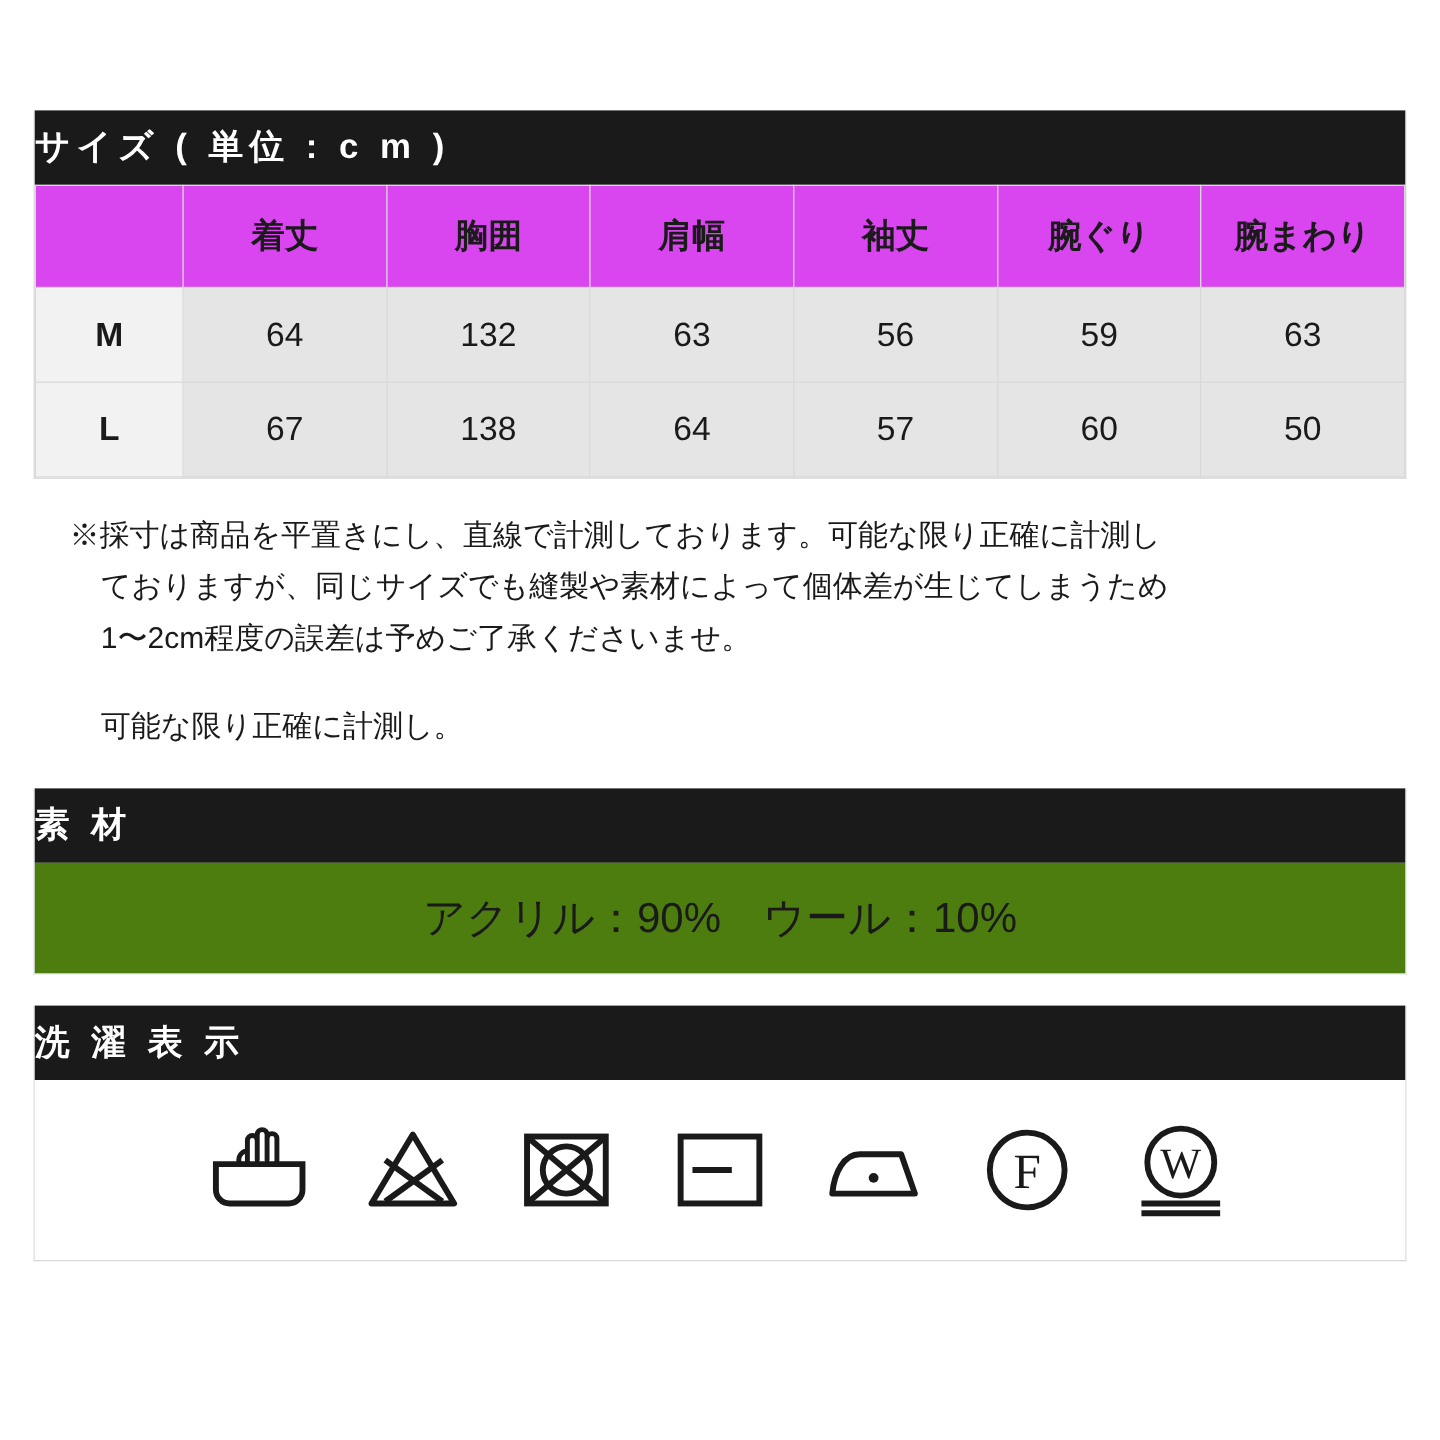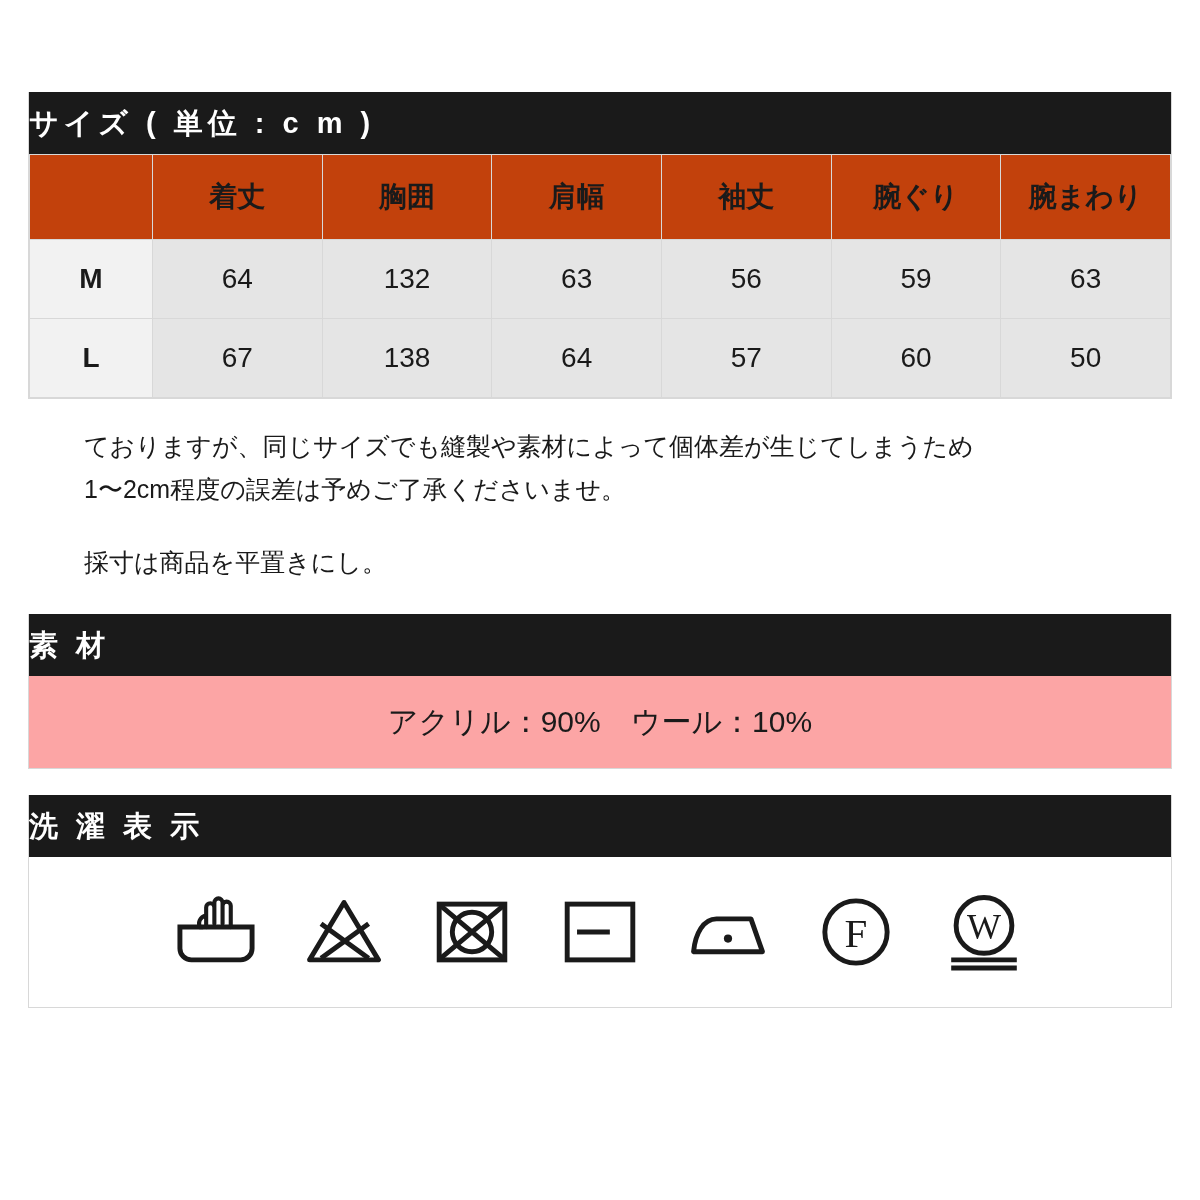--- a/index.html
+++ b/index.html
@@ -43,21 +43,21 @@
     table-layout: fixed;
   }
   table.size th, table.size td {
     border: 1px solid #d8d8d8;
     text-align: center;
     font-size: 27px;
     font-weight: bold;
     color: #1a1a1a;
   }
   table.size thead th {
-    background: #c2410c;
+    background: #d946ef;
     height: 82px;
     font-size: 28px;
   }
   table.size tbody td {
     height: 76px;
     background: #e5e5e5;
     font-weight: normal;
     font-size: 28px;
   }
   table.size tbody td.rowhead {
@@ -91,22 +91,22 @@
   .material-block {
     margin-top: 19px;
     border: 1px solid #d8d8d8;
     border-top: none;
   }
   .material-body {
     height: 92px;
     display: flex;
     align-items: center;
     justify-content: center;
-    font-size: 30px;
-    background: #fca5a5;
+    font-size: 35px;
+    background: #4d7c0f;
   }
 
   
   .wash-block {
     margin-top: 26px;
     border: 1px solid #d8d8d8;
     border-top: none;
   }
   .wash-body {
     height: 150px;
@@ -162,25 +162,26 @@
           <td>57</td>
           <td>60</td>
           <td>50</td>
         </tr>
       </tbody>
     </table>
   </section>
 
   <section class="notes">
     <p class="note">
+      <span class="lead">※採寸は商品を平置きにし、直線で計測しております。可能な限り正確に計測し</span>
       <span class="ind">ておりますが、同じサイズでも縫製や素材によって個体差が生じてしまうため</span>
       <span class="ind">1〜2cm程度の誤差は予めご了承くださいませ。</span>
     </p>
     <p class="note">
-      <span class="ind">採寸は商品を平置きにし。</span>
+      <span class="ind">可能な限り正確に計測し。</span>
     </p>
   </section>
 
   <section class="material-block">
     <div class="band">素 材</div>
     <div class="material-body">アクリル：90%　ウール：10%</div>
   </section>
 
   <section class="wash-block">
     <div class="band">洗 濯 表 示</div>

